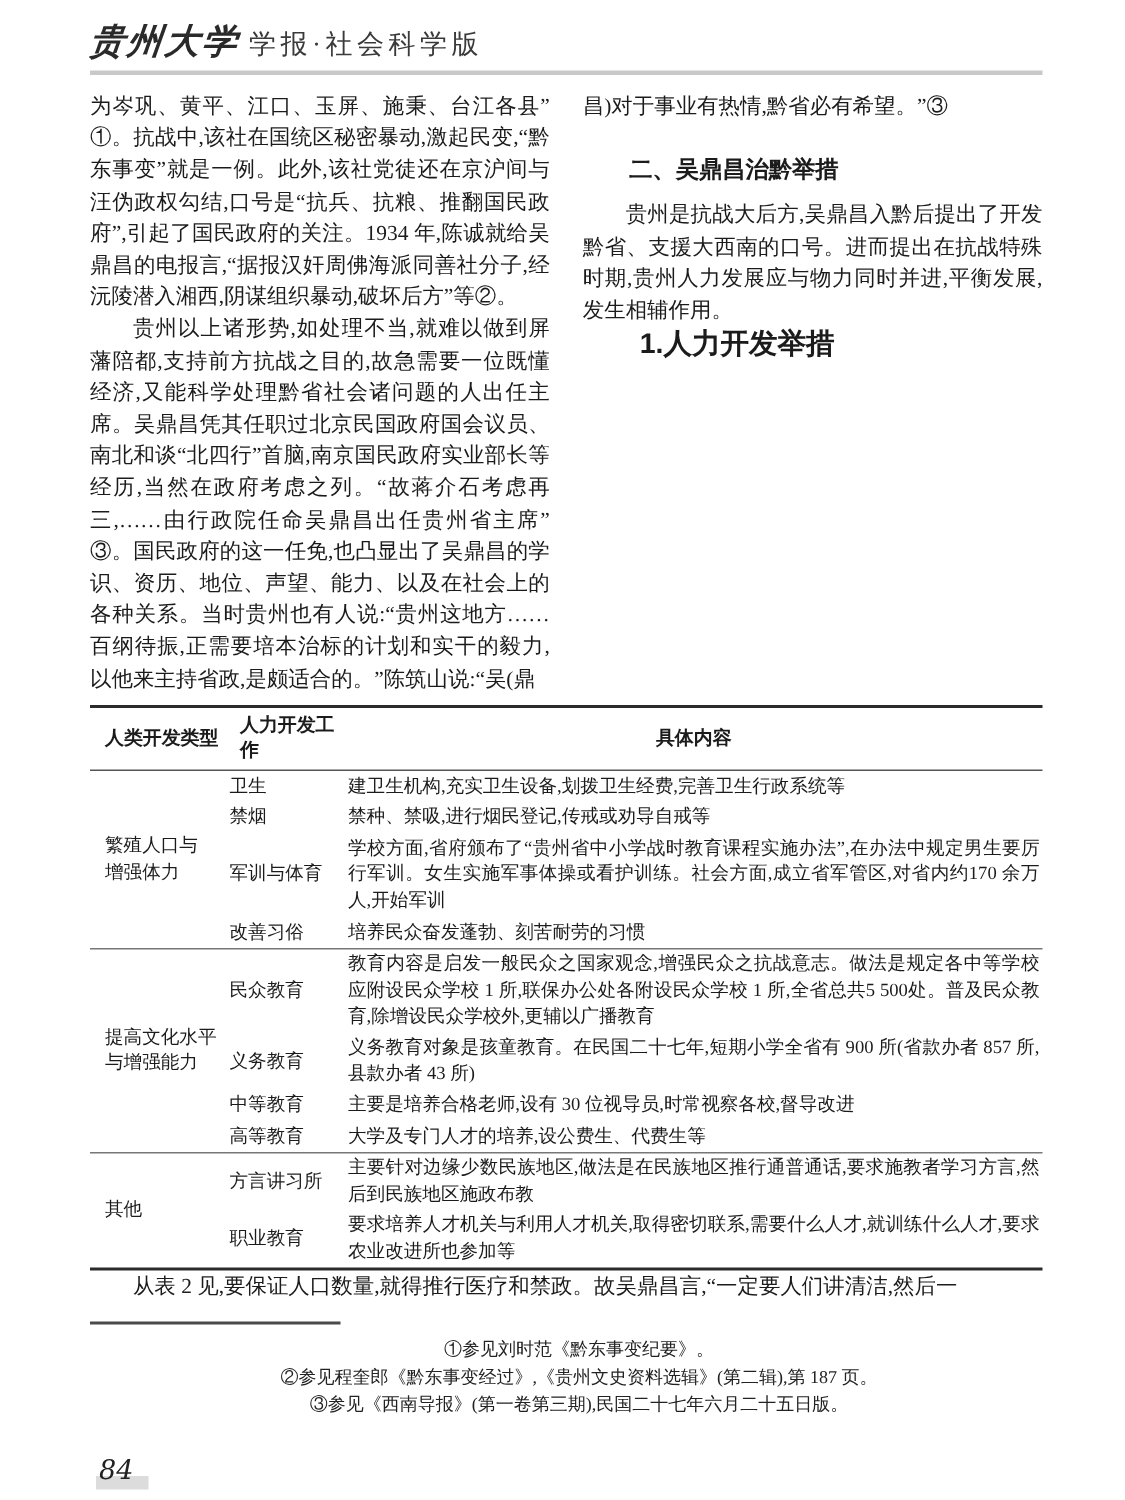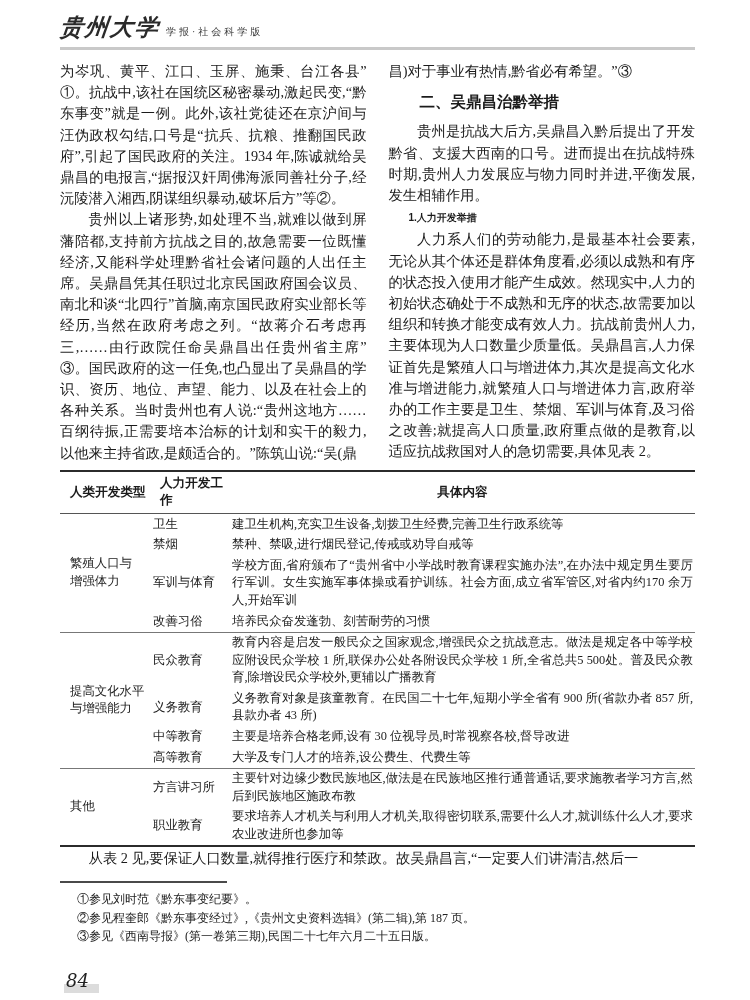--- a/index.html
+++ b/index.html
@@ -10,35 +10,35 @@
   }
   .page{padding:12px 55px 0 60px;}
 
   
   .jheader{white-space:nowrap;}
   .logo{
     font-family:"DejaVu Serif","Liberation Serif",serif;
     font-style:italic;font-weight:bold;font-size:23px;color:#2a2a2a;
     letter-spacing:2px;transform:skewX(-6deg);display:inline-block;
   }
-  .subtitle{font-size:10px;color:#3a3a3a;letter-spacing:3px;margin-left:6px;}
+  .subtitle{font-size:18px;color:#3a3a3a;letter-spacing:3px;margin-left:6px;}
   .header-rule{height:3px;background:#c9c9c9;margin-top:4px;}
 
   
   .columns{display:flex;gap:22px;margin-top:11px;}
   .col{flex:1;font-size:14.3px;line-height:21.2px;text-align:justify;}
   .col p{margin:0;text-indent:2em;}
   .col p.noindent{text-indent:0;}
   .sec{
     font-family:"Liberation Sans","DejaVu Sans",sans-serif;
-    font-size:15.5px;font-weight:bold;margin:9px 0 9px 0;text-indent:2em;
+    font-size:15.5px;font-weight:bold;margin:21px 0 9px 0;text-indent:2em;
   }
   .sub{
     font-family:"Liberation Sans","DejaVu Sans",sans-serif;
-    font-size:10px;font-weight:bold;margin:1px 0 1px 0;text-indent:2em;
+    font-size:19px;font-weight:bold;margin:1px 0 1px 0;text-indent:2em;
   }
 
   
   .table-block{margin-top:6px;}
   .caption{
     text-align:center;font-size:13px;font-weight:bold;
     font-family:"Liberation Sans","DejaVu Sans",sans-serif;
     margin-bottom:5px;letter-spacing:1px;
   }
   table{
@@ -53,21 +53,21 @@
   td{padding:1.5px 2px;vertical-align:middle;text-align:justify;}
   td.type{white-space:pre-line;padding-left:10px;text-align:left;}
   td.work{text-align:left;padding-left:3px;}
   tr.gstart td{border-top:1px solid #777;}
 
   
   .columns.bottom{margin-top:1px;align-items:center;}
 
   
   .footnote-sep{width:167px;border-top:2px solid #4a4a4a;margin-top:12px;}
-  .footnotes{margin-top:7px;font-size:12px;line-height:18.5px;color:#222;}
+  .footnotes{margin-top:7px;font-size:12px;line-height:18.5px;color:#222;text-align:center;}
   .footnotes div{padding-left:17px;}
 
   
   .pagenum{
     position:absolute;left:64px;bottom:7px;
     font-family:"DejaVu Serif","Liberation Serif",serif;
     font-style:italic;font-size:18px;color:#222;
     background:linear-gradient(to bottom, transparent 62%, #dcdcdc 62%);
     padding:0 10px 2px 2px;
   }
@@ -85,21 +85,20 @@
   <div class="columns">
     <div class="col">
       <p class="noindent">为岑巩、黄平、江口、玉屏、施秉、台江各县”①。抗战中,该社在国统区秘密暴动,激起民变,“黔东事变”就是一例。此外,该社党徒还在京沪间与汪伪政权勾结,口号是“抗兵、抗粮、推翻国民政府”,引起了国民政府的关注。1934 年,陈诚就给吴鼎昌的电报言,“据报汉奸周佛海派同善社分子,经沅陵潜入湘西,阴谋组织暴动,破坏后方”等②。</p>
       <p>贵州以上诸形势,如处理不当,就难以做到屏藩陪都,支持前方抗战之目的,故急需要一位既懂经济,又能科学处理黔省社会诸问题的人出任主席。吴鼎昌凭其任职过北京民国政府国会议员、南北和谈“北四行”首脑,南京国民政府实业部长等经历,当然在政府考虑之列。“故蒋介石考虑再三,……由行政院任命吴鼎昌出任贵州省主席”③。国民政府的这一任免,也凸显出了吴鼎昌的学识、资历、地位、声望、能力、以及在社会上的各种关系。当时贵州也有人说:“贵州这地方……百纲待振,正需要培本治标的计划和实干的毅力,以他来主持省政,是颇适合的。”陈筑山说:“吴(鼎</p>
     </div>
     <div class="col">
       <p class="noindent">昌)对于事业有热情,黔省必有希望。”③</p>
       <div class="sec">二、吴鼎昌治黔举措</div>
       <p>贵州是抗战大后方,吴鼎昌入黔后提出了开发黔省、支援大西南的口号。进而提出在抗战特殊时期,贵州人力发展应与物力同时并进,平衡发展,发生相辅作用。</p>
       <div class="sub">1.人力开发举措</div>
-      <p>人力系人们的劳动能力,是最基本社会要素,无论从其个体还是群体角度看,必须以成熟和有序的状态投入使用才能产生成效。然现实中,人力的初始状态确处于不成熟和无序的状态,故需要加以组织和转换才能变成有效人力。抗战前贵州人力,主要体现为人口数量少质量低。吴鼎昌言,人力保证首先是繁殖人口与增进体力,其次是提高文化水准与增进能力,就繁殖人口与增进体力言,政府举办的工作主要是卫生、禁烟、军训与体育,及习俗之改善;就提高人口质量,政府重点做的是教育,以适应抗战救国对人的急切需要,具体见表 2。</p>
     </div>
   </div>
 
   <div class="table-block">
     <table>
       <colgroup>
           <col style="width:90px">
           <col style="width:80px">
           <col>
         </colgroup>

